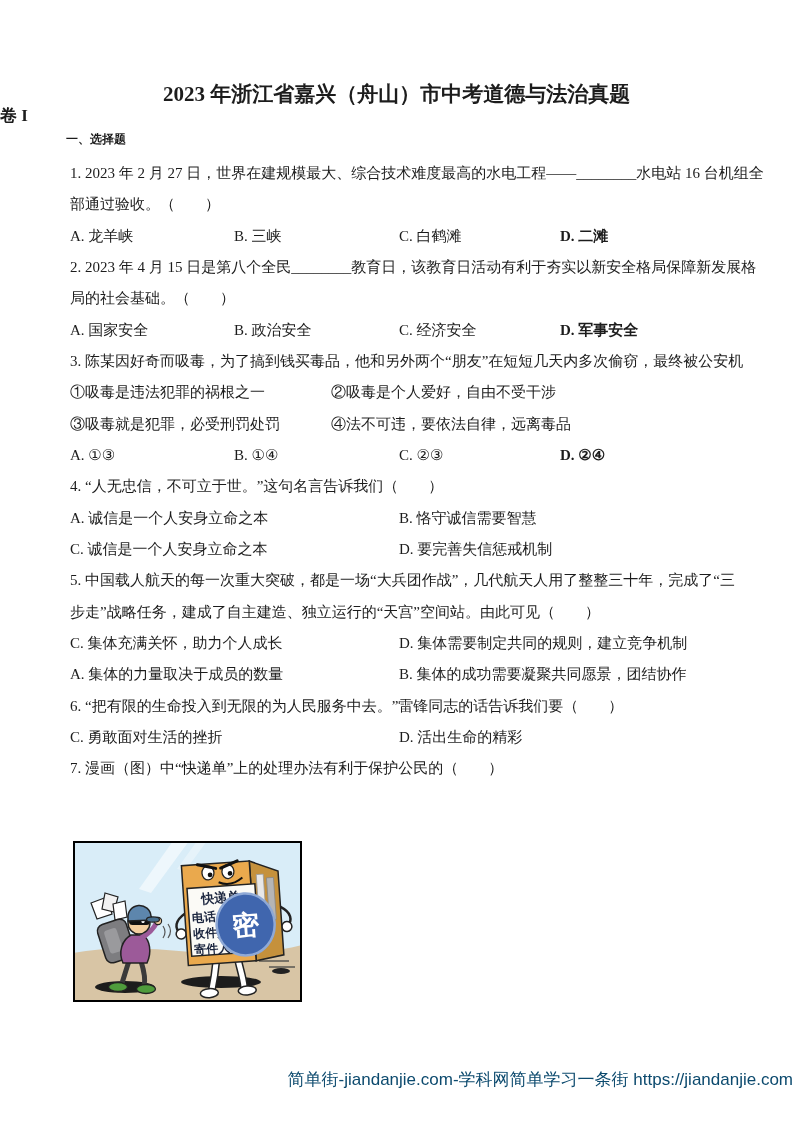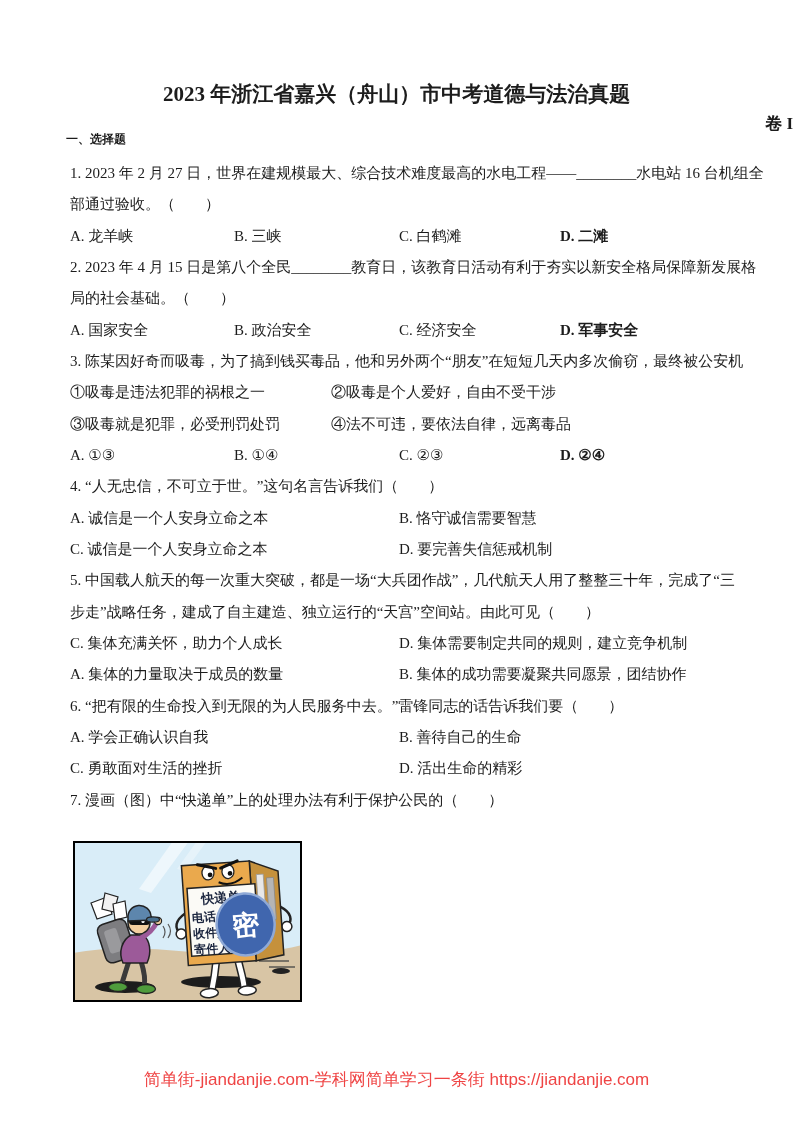--- a/index.html
+++ b/index.html
@@ -1,33 +1,33 @@
 <!DOCTYPE html>
 <html><head>
 <meta charset="utf-8">
 <style>
   html,body{margin:0;padding:0;background:#fff;}
   .page{position:relative;width:793px;height:1122px;background:#ffffff;overflow:hidden;
         font-family:"Liberation Serif","DejaVu Serif",serif;color:#1c1c1c;}
   .doc-title{position:absolute;top:80px;left:0;width:100%;text-align:center;
              font-size:21px;font-weight:bold;white-space:nowrap;}
-  .doc-volume{position:absolute;top:104px;left:0;width:100%;text-align:right;
-              font-size:17px;font-weight:bold;margin-top:8px;}
+  .doc-volume{position:absolute;top:104px;left:0;width:100%;text-align:left;
+              font-size:17px;font-weight:bold;}
   .doc-section{position:absolute;top:131px;left:66px;font-size:12px;font-weight:bold;}
   .content{position:absolute;top:158px;left:70px;width:653px;font-size:15px;}
   .ln{position:relative;height:31.34px;line-height:31.34px;white-space:nowrap;}
   .c0{position:absolute;left:0;}
   .c1{position:absolute;left:164px;}
   .c2{position:absolute;left:329px;}
   .c3{position:absolute;left:490px;font-weight:bold;}
   .cs{position:absolute;left:261px;}
   .cartoon{position:absolute;left:73px;top:841px;width:229px;height:161px;}
   .cartoon svg{display:block;}
-  .footer{position:absolute;top:1068px;left:0;width:100%;text-align:center;font-size:17px;
-          color:#ef4444;font-family:"Liberation Sans","DejaVu Sans",sans-serif;}
+  .footer{position:absolute;top:1068px;left:0;width:100%;text-align:right;font-size:17px;
+          color:#0c4a6e;font-family:"Liberation Sans","DejaVu Sans",sans-serif;}
 </style>
 </head>
 <body>
 
 <div class="page">
 
   <div class="doc-title">2023 年浙江省嘉兴（舟山）市中考道德与法治真题</div>
   <div class="doc-volume">卷 I</div>
   <div class="doc-section">一、选择题</div>
 
@@ -81,24 +81,20 @@
     <div class="ln">
       <span class="c0">C. 集体充满关怀，助力个人成长</span>
       <span class="c2">D. 集体需要制定共同的规则，建立竞争机制</span>
     </div>
     <div class="ln">
       <span class="c0">A. 集体的力量取决于成员的数量</span>
       <span class="c2">B. 集体的成功需要凝聚共同愿景，团结协作</span>
     </div>
 
     <div class="ln">6. “把有限的生命投入到无限的为人民服务中去。”雷锋同志的话告诉我们要（　　）</div>
-    <div class="ln">
-      <span class="c0">A. 学会正确认识自我</span>
-      <span class="c2">B. 善待自己的生命</span>
-    </div>
     <div class="ln">
       <span class="c0">C. 勇敢面对生活的挫折</span>
       <span class="c2">D. 活出生命的精彩</span>
     </div>
 
     <div class="ln">7. 漫画（图）中“快递单”上的处理办法有利于保护公民的（　　）</div>
   </div>
 
   <div class="cartoon">
     <svg width="229" height="161" viewBox="0 0 229 161" xmlns="http://www.w3.org/2000/svg">

